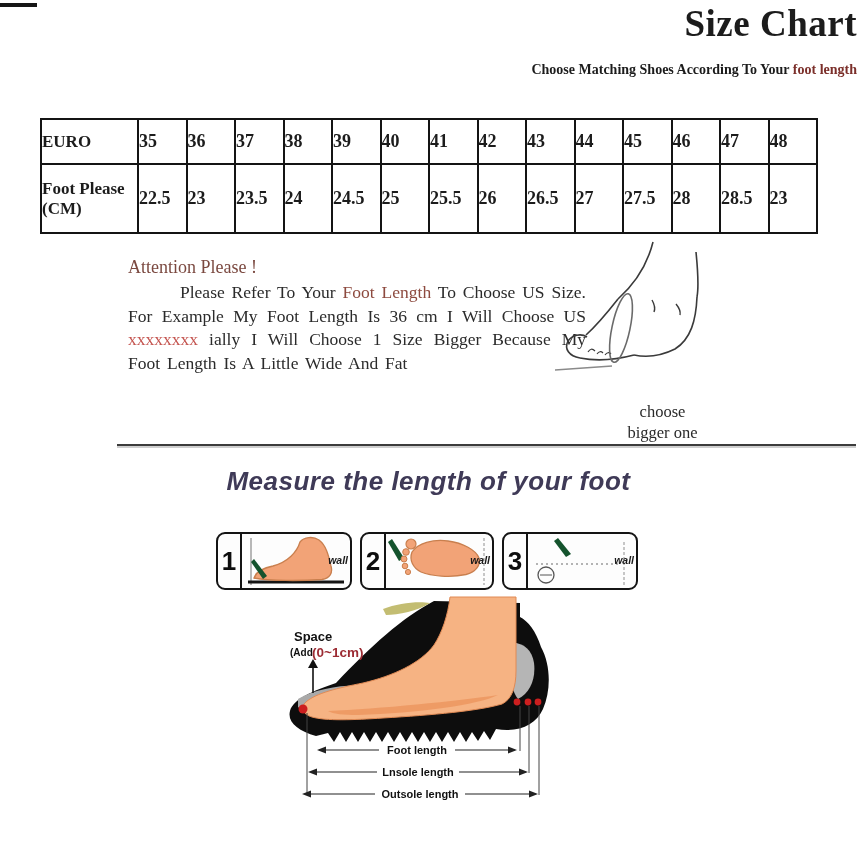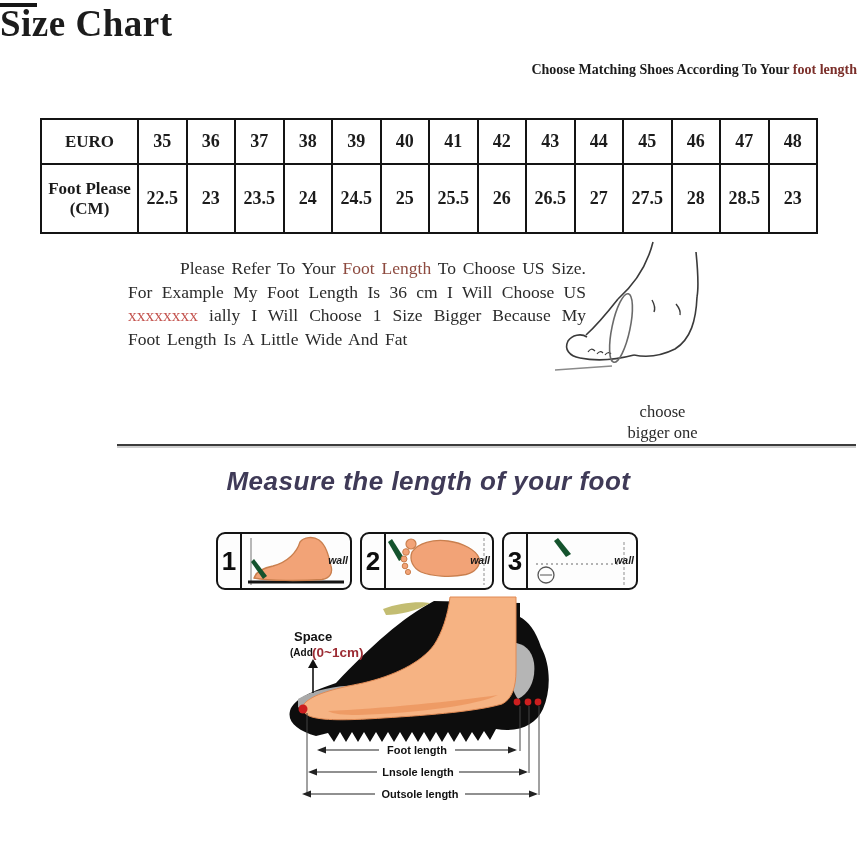--- a/index.html
+++ b/index.html
@@ -1,28 +1,28 @@
 <!DOCTYPE html>
 <html><head>
 <meta charset="utf-8">
 <style>
   html,body{margin:0;padding:0;background:#ffffff;}
   .page{position:relative;width:857px;height:855px;background:#ffffff;overflow:hidden;
         font-family:"Liberation Serif", serif;color:#1c1c1c;}
   .artifact{position:absolute;left:0;top:3px;width:37px;height:4px;background:#161616;}
 
-  .title{position:absolute;top:2px;left:0;width:100%;text-align:left;
+  .title{position:absolute;top:2px;left:0;width:100%;text-align:right;
          font-size:37px;font-weight:bold;letter-spacing:0.5px;}
   .subtitle{position:absolute;top:62px;left:0;width:100%;text-align:right;
             font-size:14px;font-weight:bold;}
   .subtitle .hl{color:#7b2f2a;}
 
   table.size{position:absolute;left:40px;top:118px;width:778px;height:114px;
              border-collapse:collapse;table-layout:fixed;}
-  table.size td,table.size th{border:2.5px solid #141414;text-align:center;vertical-align:middle;
+  table.size td,table.size th{border:2.5px solid #141414;text-align:left;vertical-align:middle;
              font-weight:bold;font-family:"Liberation Serif",serif;padding:0;}
   table.size tr.r1{height:45px;}
   table.size tr.r2{height:69px;}
   table.size th.lab{width:95px;font-size:17px;}
   table.size td{font-size:18px;border-radius:22px;}
   th.lab2{font-size:16px;line-height:1.15;}
 
   .attention{position:absolute;left:128px;top:257px;width:458px;}
   .att-head{font-size:18px;color:#7b4940;margin:0 0 3px 0;}
   .att-body{font-size:17.5px;line-height:23.6px;text-align:justify;text-indent:52px;
@@ -99,20 +99,21 @@
           <td>27</td>
           <td>27.5</td>
           <td>28</td>
           <td>28.5</td>
           <td>23</td>
         </tr>
   </tbody>
     </table>
 
   <div class="attention">
+    <p class="att-head">Attention Please !</p>
     <p class="att-body"><span>Please Refer To Your </span><span class="hl1">Foot Length</span><span> To Choose US Size. For Example My Foot Length Is 36 cm I Will Choose US </span><span class="hl2">xxxxxxxx</span><span> ially I Will Choose 1 Size Bigger Because My Foot Length Is A Little Wide And Fat</span></p>
   </div>
 
   <svg class="foot-sketch" viewBox="0 0 175 170" fill="none">
     <path d="M 98,6 C 93,26 82,46 63,63" stroke="#3a3a3a" stroke-width="1.6"></path>
     <path d="M 141,16 C 143,36 144,50 142,61" stroke="#3a3a3a" stroke-width="1.6"></path>
     <path d="M 142,61 C 141,84 136,103 120,113 C 104,121 89,121 79,119" stroke="#3a3a3a" stroke-width="1.6"></path>
     <path d="M 79,119 C 60,124 40,125 25,122" stroke="#3a3a3a" stroke-width="1.6"></path>
     <path d="M 25,122 C 14,120 9,113 13,105 C 17,99 26,97 32,101" stroke="#3a3a3a" stroke-width="1.6"></path>
     <path d="M 63,63 C 52,77 42,89 31,99" stroke="#3a3a3a" stroke-width="1.6"></path>

